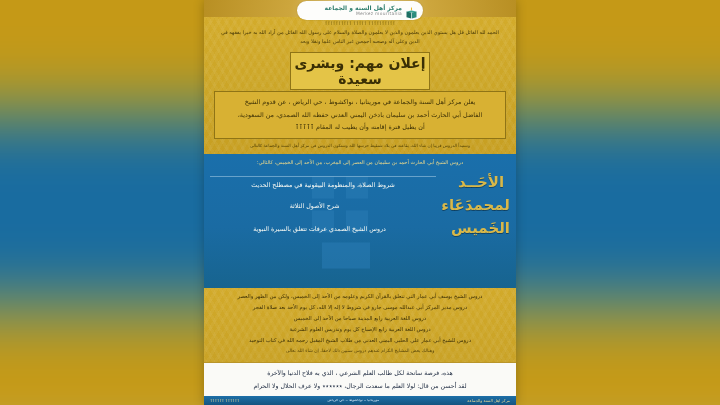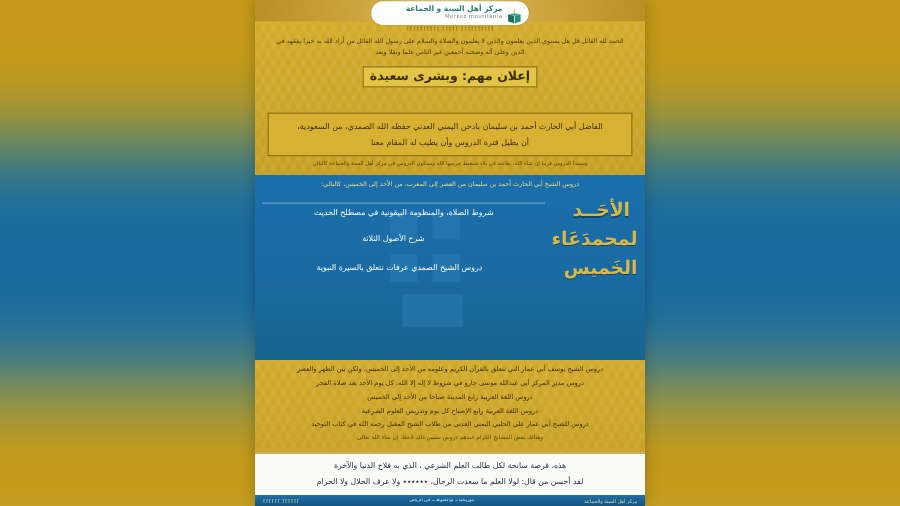--- a/index.html
+++ b/index.html
@@ -79,23 +79,23 @@
   }
   .hero-ribbon{
     text-align:center;font-size:4.6px;color:#9a7d18;letter-spacing:1px;
     font-weight:bold;margin:1px 0 2px;
   }
   .ayah{
     text-align:center;color:#4b3c07;font-size:5.1px;line-height:1.85;
     padding:0 4px;
   }
   .announce-title{
-    margin:5px auto 20px;width:138px;
+    margin:5px auto 1px;width:138px;
     background:#e4c447;border:1px solid #8f7416;
-    text-align:center;color:#3a2f05;font-size:10px;font-weight:bold;
+    text-align:center;color:#3a2f05;font-size:14px;font-weight:bold;
     padding:2px 0;letter-spacing:.5px;
   }
   .announce-box{
     border:1px solid #8f7416;background:#d8b133;
     padding:4px 7px;color:#3d3106;
     font-size:6.4px;line-height:2.0;text-align:center;
   }
   .hero-foot{
     text-align:center;color:#594706;font-size:4.3px;line-height:1.6;
     margin-top:4px;
@@ -209,22 +209,23 @@
       </div>
     </div>
 
     <div class="hero">
       <div class="hero-ribbon">ٱٱٱٱٱٱٱٱٱٱ ٱٱٱٱٱ ٱٱٱٱٱٱٱٱٱٱ</div>
       <div class="ayah">الحمد لله القائل قل هل يستوي الذين يعلمون والذين لا يعلمون  والصلاة والسلام على رسول الله القائل من أراد الله به خيرا يفقهه في الدين وعلى آله وصحبه أجمعين غير الناس علما ونقلا وبعد</div>
 
       <div class="announce-title">إعلان مهم: وبشرى سعيدة</div>
 
       <div class="announce-box">
+        <div>يعلن مركز أهل السنة والجماعة في موريتانيا ، نواكشوط ، حي الرياض ، عن قدوم الشيخ</div>
         <div>الفاضل أبي الحارث أحمد بن سليمان بادخن  اليمني العدني حفظه الله الصمدي، من السعودية،</div>
-        <div>أن يطيل فترة الدروس وأن يطيب له المقام معنا</div>
+        <div>أن يطيل فترة إقامته وأن يطيب له المقام ٱٱٱٱٱ</div>
       </div>
 
       <div class="hero-foot">وستبدأ الدروس قريبا إن شاء الله، بقاعته في بلاد شنقيط  حرسها الله وستكون الدروس في مركز أهل السنة والجماعة كالتالي</div>
     </div>
 
     <div class="schedule">
       <div class="sched-head">دروس الشيخ أبي الحارث أحمد بن سليمان من العصر إلى المغرب، من الأحد إلى الخميس، كالتالي:</div>
 
       <div class="sched-rows">
         <div class="srow first">

